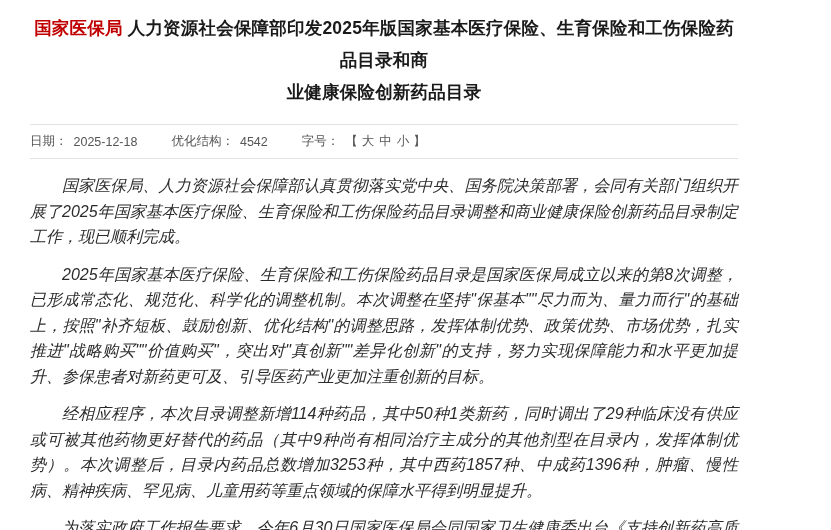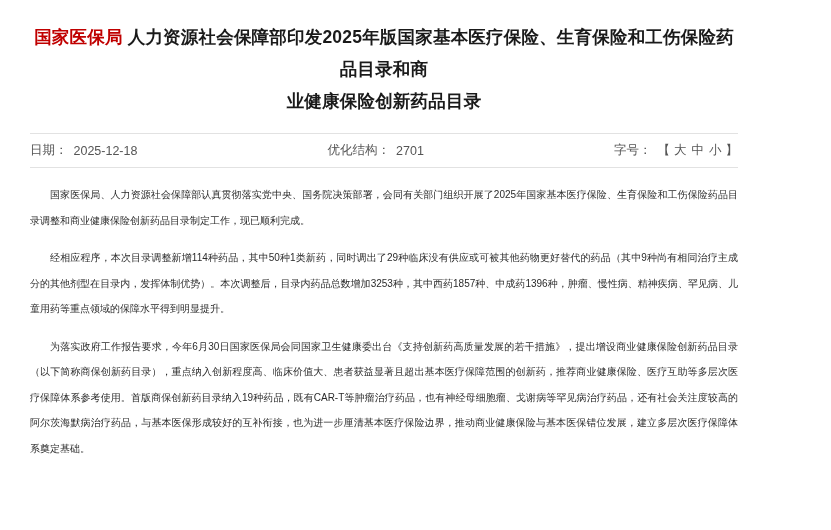--- a/index.html
+++ b/index.html
@@ -11,21 +11,21 @@
     height: 530px;
     background: #ffffff;
     font-family: "Liberation Sans", sans-serif;
     color: #333333;
     overflow: hidden;
   }
   .page {
     width: 768px;
     height: 530px;
     box-sizing: border-box;
-    padding: 9px 30px;
+    padding: 0 30px;
     position: relative;
   }
   .title-block {
     padding-top: 12px;
     text-align: center;
   }
   .title-line {
     font-size: 17.5px;
     font-weight: bold;
     line-height: 32px;
@@ -37,21 +37,21 @@
   .title-dark {
     color: #1a1a1a;
   }
   .meta-bar {
     margin-top: 16px;
     border-top: 1px solid #e2e2e2;
     border-bottom: 1px solid #e2e2e2;
     height: 33px;
     display: flex;
     align-items: center;
-    justify-content: space-between;
+    justify-content: flex-start;
     gap: 34px;
     font-size: 12.5px;
     color: #555555;
   }
   .meta-item {
     display: flex;
     align-items: center;
     gap: 6px;
     white-space: nowrap;
   }
@@ -71,59 +71,61 @@
   }
   .size-opt {
     color: #555555;
     cursor: pointer;
     padding: 0 1px;
   }
   .article {
     padding-top: 14px;
   }
   .para {
-    font-size: 10px;
+    font-size: 16px;
     line-height: 25.5px;
     color: #2b2b2b;
     text-align: justify;
     text-justify: inter-ideograph;
     text-indent: 2em;
     margin: 0 0 12px 0;
+    font-style: italic;
   }
 </style>
 </head>
 <body>
 
 <div class="page">
 
   <div class="title-block">
     <div class="title-line"><span class="title-red">国家医保局</span><span class="title-dark"> 人力资源社会保障部印发2025年版国家基本医疗保险、生育保险和工伤保险药品目录和商</span></div>
     <div class="title-line title-dark">业健康保险创新药品目录</div>
   </div>
 
   <div class="meta-bar">
     <div class="meta-item">
       <span class="meta-label">日期：</span>
       <span class="meta-value">2025-12-18</span>
     </div>
     <div class="meta-item">
       <span class="meta-label">优化结构：</span>
-      <span class="meta-value">2701</span>
+      <span class="meta-value">4542</span>
     </div>
     <div class="meta-item">
       <span class="meta-label">字号：</span>
       <span class="font-sizes">
         <span class="bracket">【</span>
         <span class="size-opt">大</span>
         <span class="size-opt">中</span>
         <span class="size-opt">小</span>
         <span class="bracket">】</span>
       </span>
     </div>
   </div>
 
   <div class="article">
     <p class="para">国家医保局、人力资源社会保障部认真贯彻落实党中央、国务院决策部署，会同有关部门组织开展了2025年国家基本医疗保险、生育保险和工伤保险药品目录调整和商业健康保险创新药品目录制定工作，现已顺利完成。</p>
+    <p class="para">2025年国家基本医疗保险、生育保险和工伤保险药品目录是国家医保局成立以来的第8次调整，已形成常态化、规范化、科学化的调整机制。本次调整在坚持"保基本""尽力而为、量力而行"的基础上，按照"补齐短板、鼓励创新、优化结构"的调整思路，发挥体制优势、政策优势、市场优势，扎实推进"战略购买""价值购买"，突出对"真创新""差异化创新"的支持，努力实现保障能力和水平更加提升、参保患者对新药更可及、引导医药产业更加注重创新的目标。</p>
     <p class="para">经相应程序，本次目录调整新增114种药品，其中50种1类新药，同时调出了29种临床没有供应或可被其他药物更好替代的药品（其中9种尚有相同治疗主成分的其他剂型在目录内，发挥体制优势）。本次调整后，目录内药品总数增加3253种，其中西药1857种、中成药1396种，肿瘤、慢性病、精神疾病、罕见病、儿童用药等重点领域的保障水平得到明显提升。</p>
     <p class="para">为落实政府工作报告要求，今年6月30日国家医保局会同国家卫生健康委出台《支持创新药高质量发展的若干措施》，提出增设商业健康保险创新药品目录（以下简称商保创新药目录），重点纳入创新程度高、临床价值大、患者获益显著且超出基本医疗保障范围的创新药，推荐商业健康保险、医疗互助等多层次医疗保障体系参考使用。首版商保创新药目录纳入19种药品，既有CAR-T等肿瘤治疗药品，也有神经母细胞瘤、戈谢病等罕见病治疗药品，还有社会关注度较高的阿尔茨海默病治疗药品，与基本医保形成较好的互补衔接，也为进一步厘清基本医疗保险边界，推动商业健康保险与基本医保错位发展，建立多层次医疗保障体系奠定基础。</p>
   </div>
 
 </div>
 
 </body></html>

